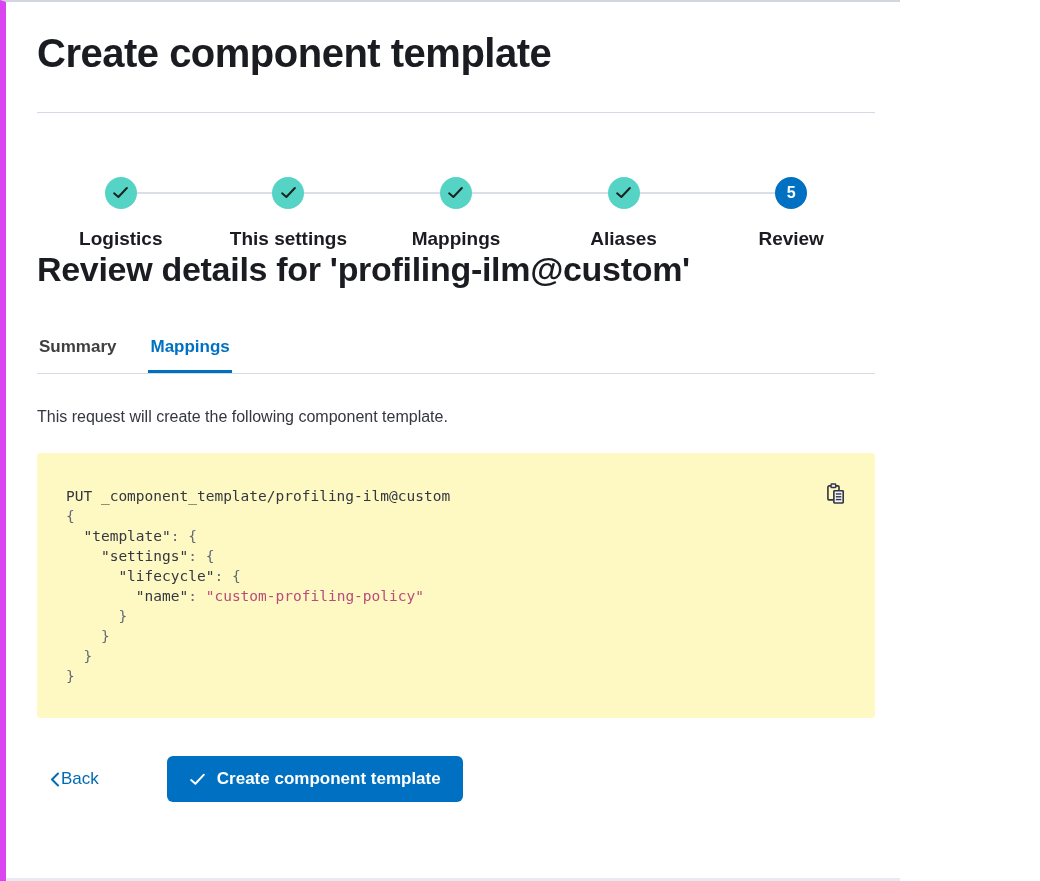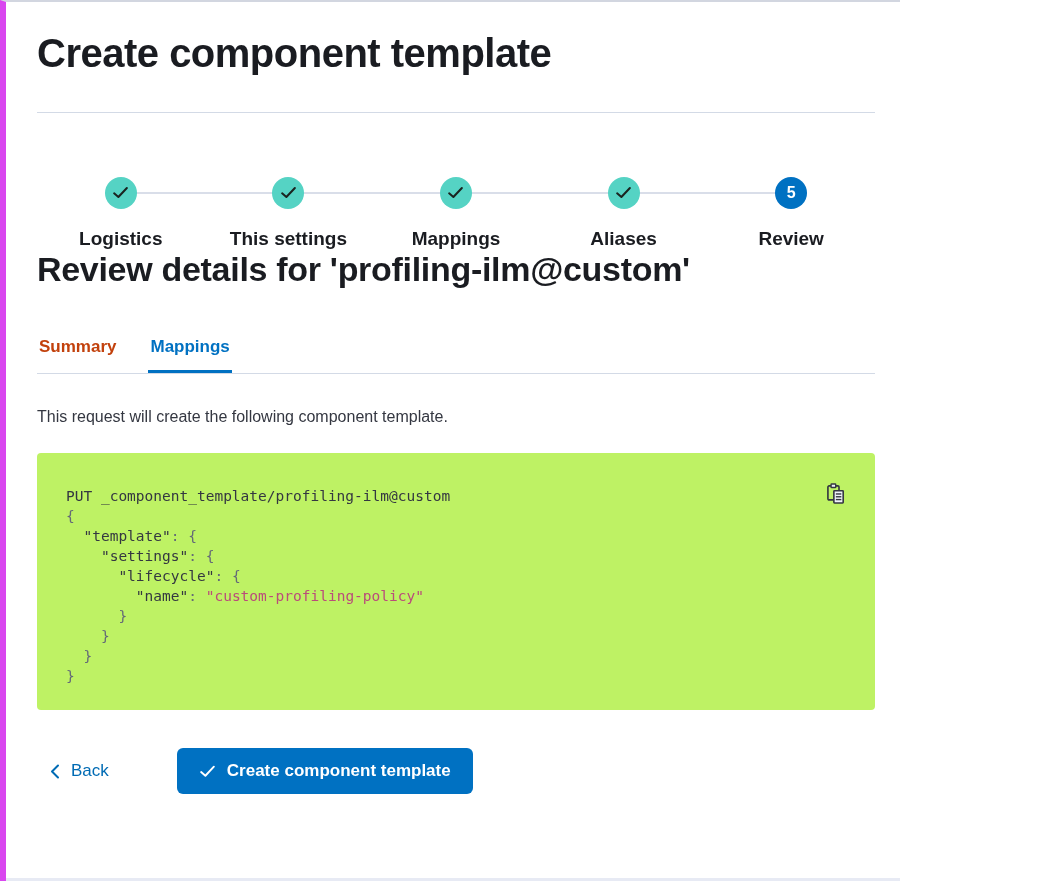--- a/index.html
+++ b/index.html
@@ -55,54 +55,54 @@
   
   .tabs {
     display:flex; gap:30px;
     margin-top:48px;
     border-bottom:1px solid #d3dae6;
   }
   .tab {
     background:none; border:none; cursor:pointer;
     padding:0 2px 14px;
     font-family:"Liberation Sans", sans-serif;
-    font-size:17px; font-weight:700; color:#c2410c; line-height:24px;
+    font-size:17px; font-weight:700; color:#404040; line-height:24px;
   }
   .tab.active { color:#0071c2; box-shadow:inset 0 -3px 0 #0071c2; }
 
   
   .description { margin-top:31px; font-size:16px; line-height:24px; color:#343741; }
 
   
   .codeblock {
     position:relative;
     margin-top:24px;
-    background:#bef264;
+    background:#fef9c3;
     border-radius:4px;
-    padding:33px 60px 24px 29px;
+    padding:33px 60px 32px 29px;
     font-family:"DejaVu Sans Mono","Liberation Mono",monospace;
     font-size:14.5px; line-height:20px;
   }
   .codeblock pre {
     font-family:inherit; white-space:pre; overflow:hidden;
   }
   .seg-plain { color:#343741; }
   .seg-key   { color:#343741; }
   .seg-punct { color:#646a77; }
   .seg-string{ color:#ba4c7a; }
   .copy-btn {
     position:absolute; top:28px; right:28px;
     background:none; border:none; cursor:pointer; padding:2px;
     color:#343741; line-height:0;
   }
 
   
   .footer { margin-top:38px; display:flex; align-items:center; }
   .back-link {
-    display:inline-flex; align-items:center; gap:10px;
+    display:inline-flex; align-items:center; 
     background:none; border:none; cursor:pointer;
     color:#006bb4; font-size:17px; font-weight:500;
     font-family:"Liberation Sans", sans-serif;
     padding:10px 12px;
     justify-content:flex-end;
   }
   .submit-btn {
     margin-left:56px;
     display:inline-flex; align-items:center; gap:11px;
     background:#0071c2; color:#ffffff;

